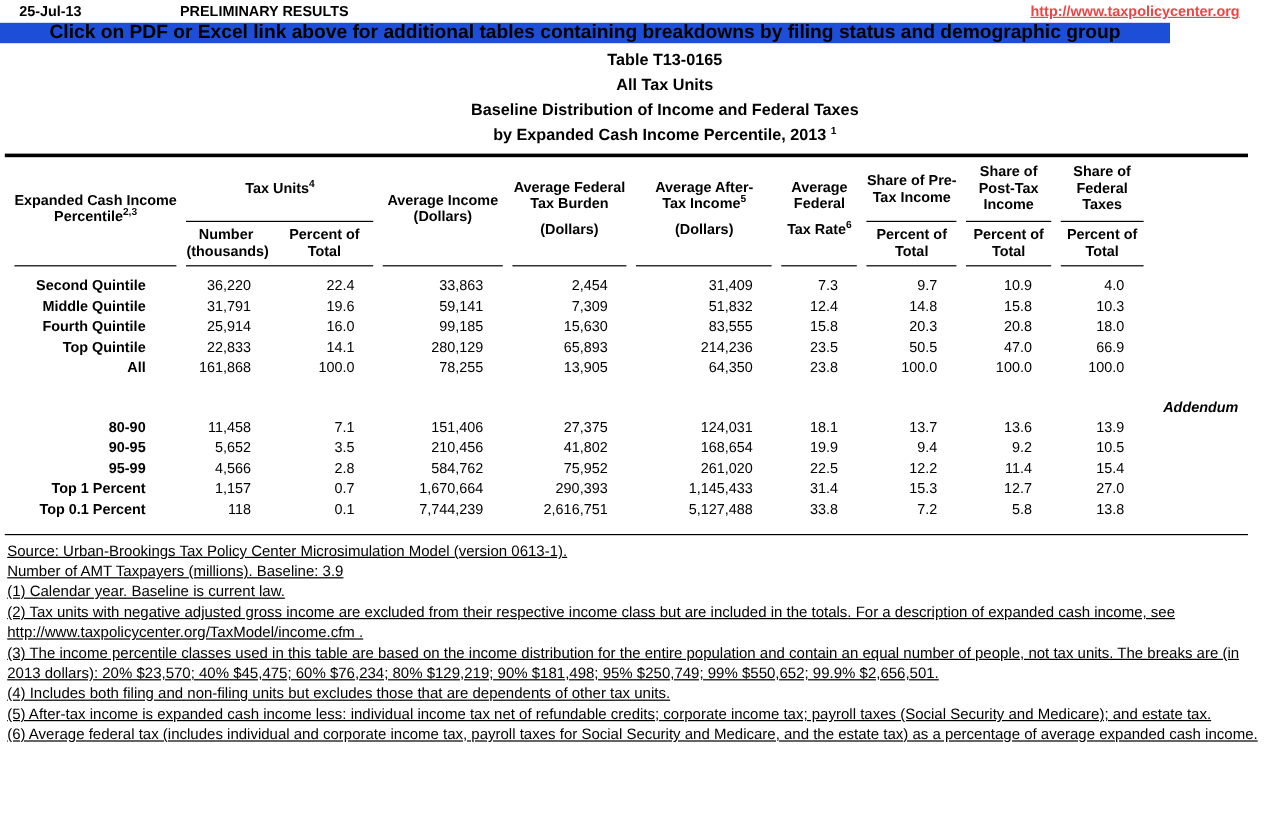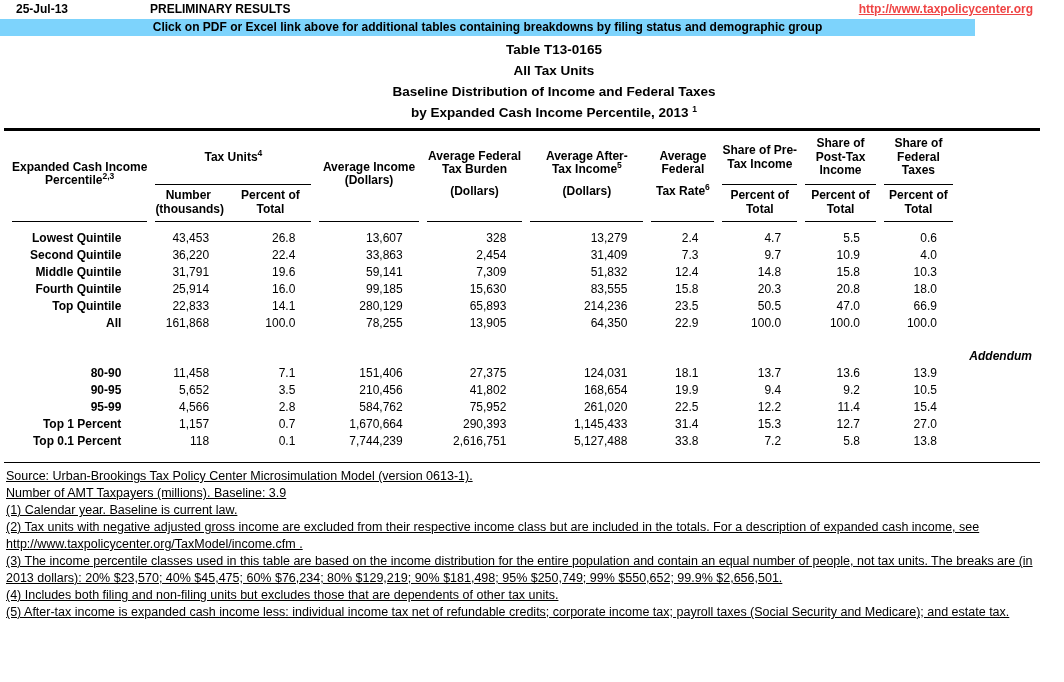--- a/index.html
+++ b/index.html
@@ -12,22 +12,22 @@
   
   .topbar { position:relative; height:19px; }
   .topbar .date { position:absolute; left:16px; top:2px; font-weight:bold; font-size:12px; }
   .topbar .prelim { position:absolute; left:150px; top:2px; font-weight:bold; font-size:12px; }
   .topbar .weblink {
     position:absolute; right:31px; top:2px; font-weight:bold; font-size:12px;
     color:#ef4444; text-decoration:underline; cursor:pointer;
   }
   
   .banner {
-    width:975px; height:17px; background:#7dd3fc;
-    text-align:center; font-weight:bold; font-size:12px; line-height:17px;
+    width:975px; height:17px; background:#1d4ed8;
+    text-align:center; font-weight:bold; font-size:16px; line-height:17px;
   }
   
   .titles { text-align:center; margin-top:3px;margin-left:44px; }
   .titles div { font-weight:bold; font-size:13.5px; line-height:21px; }
   sup { font-size:8.5px; line-height:0; font-weight:bold; }
   
   .tablewrap { margin-left:4px; width:1036px; margin-top:5px; }
   .dblline { height:2px; border-top:2px solid #000; border-bottom:1px solid #000; }
   table { border-collapse:separate; border-spacing:8px 0; table-layout:fixed; }
   td { font-size:12px; vertical-align:middle; }
@@ -182,33 +182,20 @@
         </div>
       </td>
       <td></td>
     </tr>
 
     <tr class="spacer8">
           <td colspan="11"></td>
         </tr>
 
     <tr class="dr">
-      <td class="rowlabel">Lowest Quintile</td>
-      <td class="num">43,453</td>
-      <td class="num">26.8</td>
-      <td class="num">13,607</td>
-      <td class="num">328</td>
-      <td class="num">13,279</td>
-      <td class="num">2.4</td>
-      <td class="num">4.7</td>
-      <td class="num">5.5</td>
-      <td class="num">0.6</td>
-      <td></td>
-    </tr>
-    <tr class="dr">
       <td class="rowlabel">Second Quintile</td>
       <td class="num">36,220</td>
       <td class="num">22.4</td>
       <td class="num">33,863</td>
       <td class="num">2,454</td>
       <td class="num">31,409</td>
       <td class="num">7.3</td>
       <td class="num">9.7</td>
       <td class="num">10.9</td>
       <td class="num">4.0</td>
@@ -253,21 +240,21 @@
       <td class="num">66.9</td>
       <td></td>
     </tr>
     <tr class="dr">
       <td class="rowlabel">All</td>
       <td class="num">161,868</td>
       <td class="num">100.0</td>
       <td class="num">78,255</td>
       <td class="num">13,905</td>
       <td class="num">64,350</td>
-      <td class="num">22.9</td>
+      <td class="num">23.8</td>
       <td class="num">100.0</td>
       <td class="num">100.0</td>
       <td class="num">100.0</td>
       <td></td>
     </tr>
 
     <tr class="spacer15">
           <td colspan="11"></td>
         </tr>
 
@@ -346,13 +333,14 @@
 </div>
 
 <div class="notes">
   <div>Source: Urban-Brookings Tax Policy Center Microsimulation Model (version 0613-1).</div>
   <div>Number of AMT Taxpayers (millions).  Baseline: 3.9</div>
   <div>(1) Calendar year. Baseline is current law.</div>
   <div>(2) Tax units with negative adjusted gross income are excluded from their respective income class but are included in the totals. For a description of expanded cash income, see http://www.taxpolicycenter.org/TaxModel/income.cfm .</div>
   <div>(3) The income percentile classes used in this table are based on the income distribution for the entire population and contain an equal number of people, not tax units. The breaks are (in 2013 dollars): 20% $23,570; 40% $45,475; 60% $76,234; 80% $129,219; 90% $181,498; 95% $250,749; 99% $550,652; 99.9% $2,656,501.</div>
   <div>(4) Includes both filing and non-filing units but excludes those that are dependents of other tax units.</div>
   <div>(5) After-tax income is expanded cash income less: individual income tax net of refundable credits; corporate income tax; payroll taxes (Social Security and Medicare); and estate tax.</div>
+  <div>(6) Average federal tax (includes individual and corporate income tax, payroll taxes for Social Security and Medicare, and the estate tax) as a percentage of average expanded cash income.</div>
 </div>
 
 </body></html>

